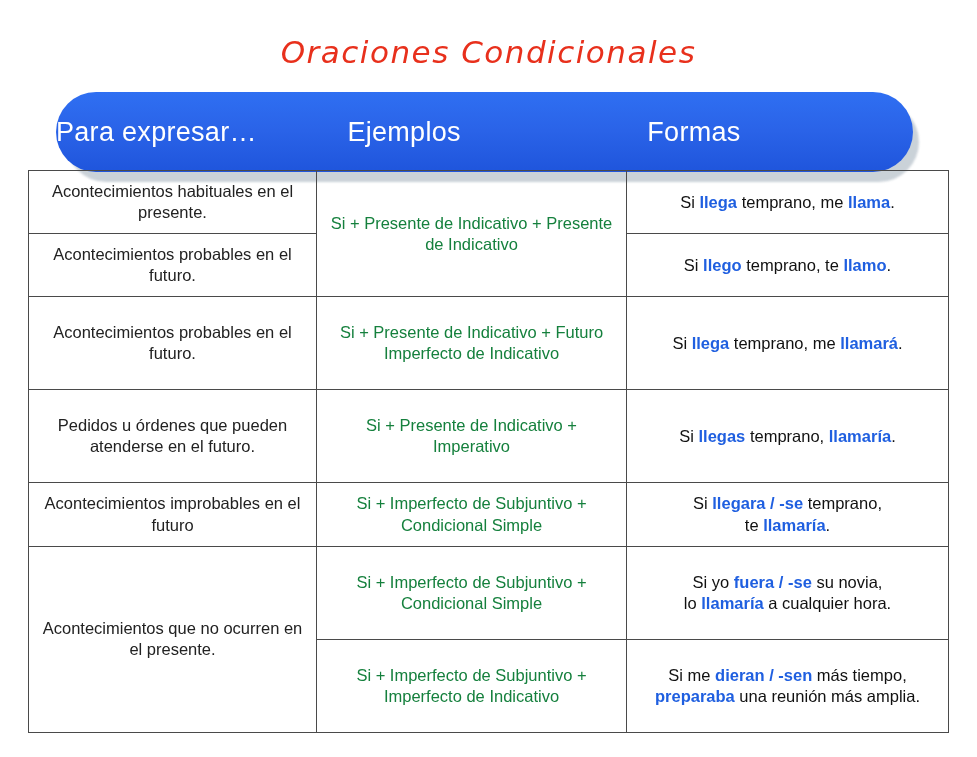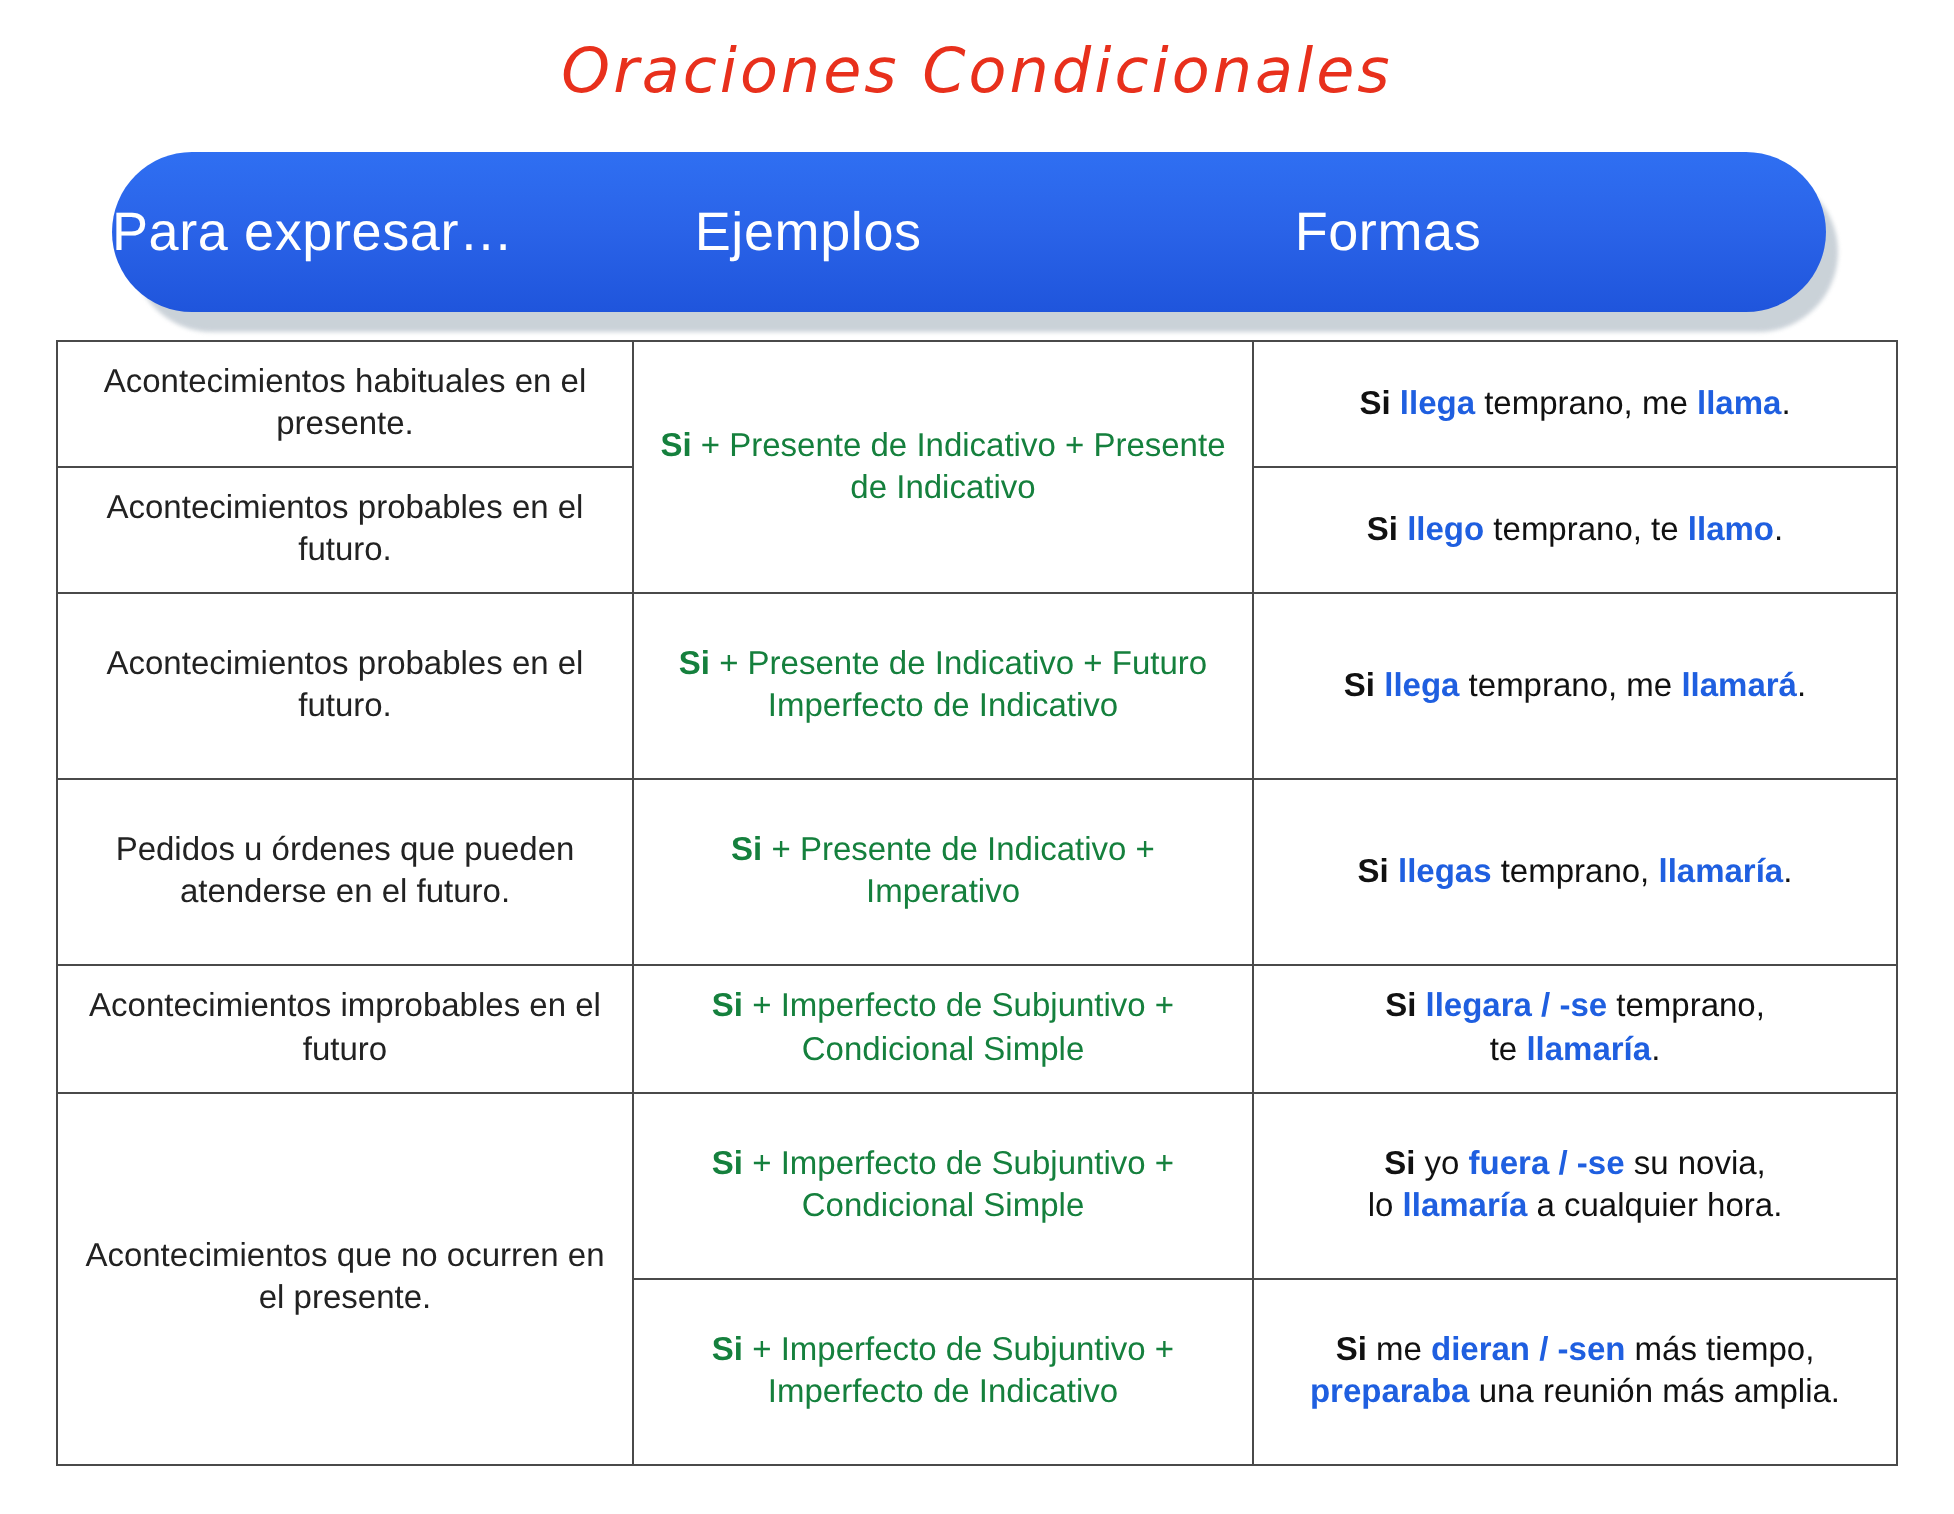--- a/index.html
+++ b/index.html
@@ -23,21 +23,21 @@
 
   
   .title {
     text-align: center;
     color: #e8301c;
     font-family: "DejaVu Sans", sans-serif;
     font-size: 31px;
     font-weight: normal;
     font-style: italic;
     letter-spacing: 1.5px;
-    padding-top: 16px;
+    padding-top: 32px;
     height: 44px;
     line-height: 40px;
     white-space: nowrap;
   }
 
   
   .banner-wrap {
     position: relative;
     margin: 16px 56px 0 56px;
     height: 88px;
@@ -105,21 +105,21 @@
     color: #15803d;
   }
   .cell-ex {
     font-size: 16.5px;
     color: #111;
   }
   .blue {
     color: #1f5fe0;
     font-weight: bold;
   }
-  .bold { font-weight: bold; }
+  .bold { font-weight: normal; }
   .h-tall { height: 72px; }
 </style>
 </head>
 <body>
 
 <div class="page">
 
   <div class="title">Oraciones Condicionales</div>
 
   <div class="banner-wrap">

